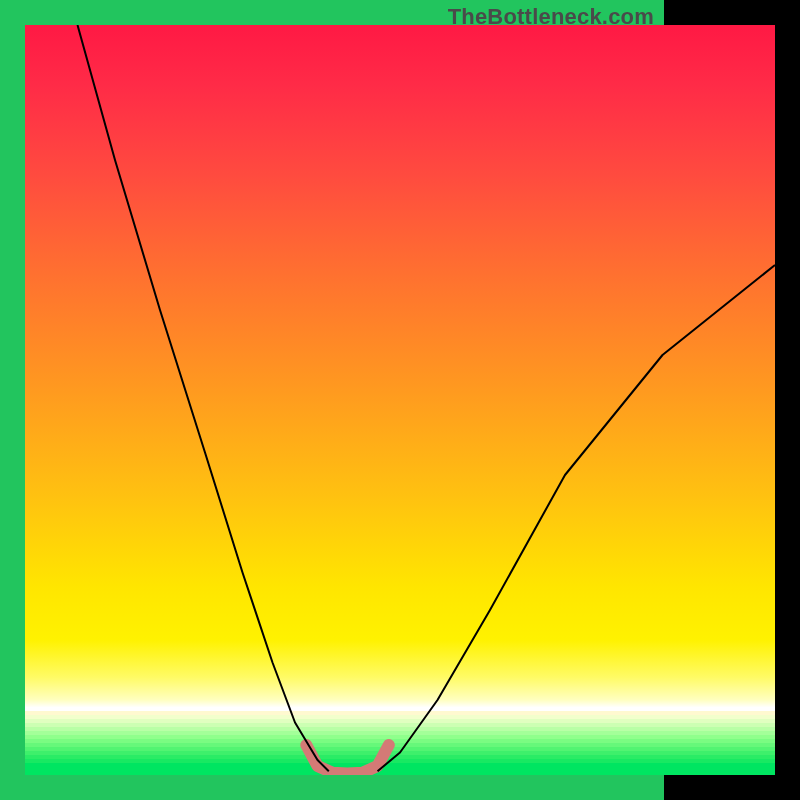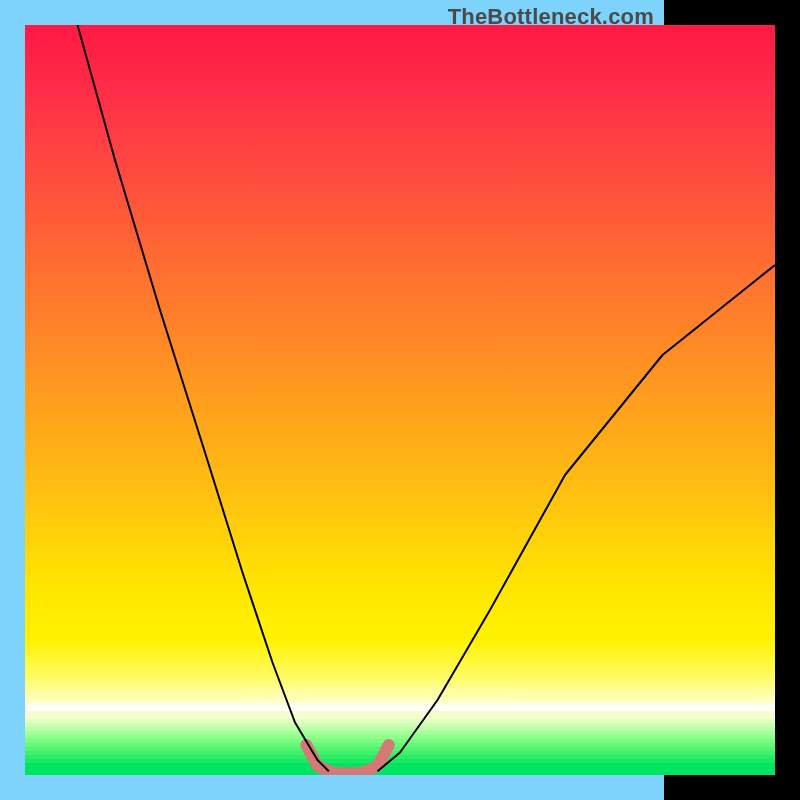--- a/index.html
+++ b/index.html
@@ -8,21 +8,21 @@
     width: 800px;
     height: 800px;
     background: #000;
     overflow: hidden;
     font-family: Arial, Helvetica, sans-serif;
   }
   .frame {
     position: relative;
     width: 664px;
     height: 800px;
-    background: #7dd3fc;
+    background: #22c55e;
   }
   .watermark {
     position: absolute;
     top: 4px;
     right: 10px;
     color: #4a4a4a;
     font-size: 22px;
     font-weight: 600;
     letter-spacing: 0.2px;
     z-index: 5;

